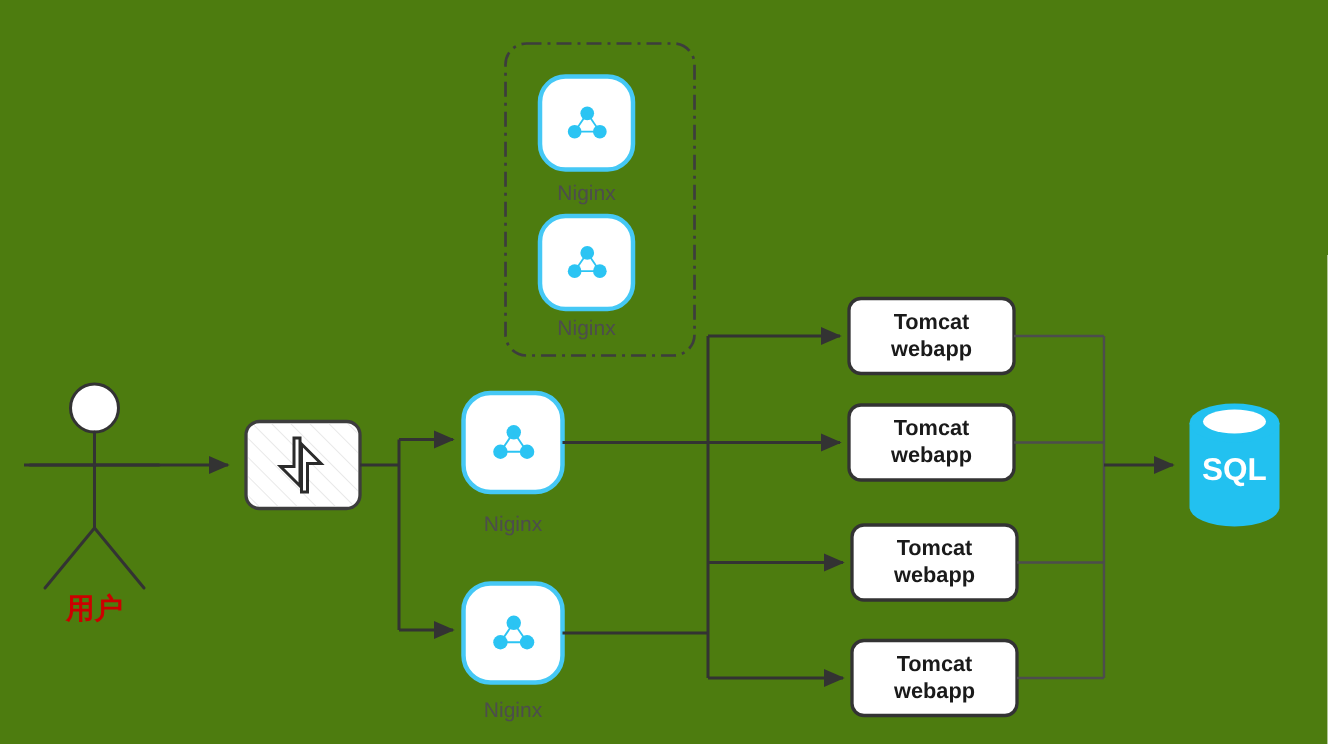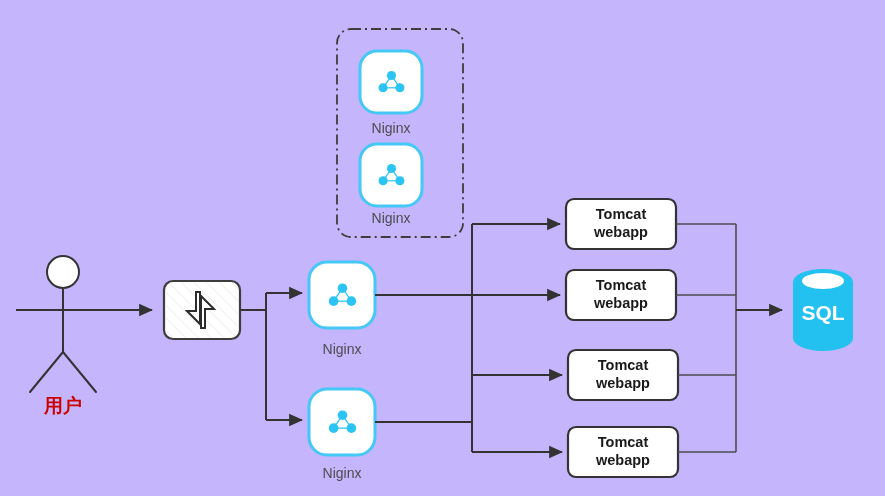--- a/index.html
+++ b/index.html
@@ -7,21 +7,21 @@
     padding: 0;
     background: #ffffff;
   }
   body {
     font-family: "Liberation Sans", sans-serif;
   }
   #canvas {
     position: relative;
     width: 885px;
     height: 496px;
-    background: #c4b5fd;
+    background: #4d7c0f;
     overflow: hidden;
   }
   #diagram-svg {
     position: absolute;
     top: 0;
     left: 0;
     width: 885px;
     height: 496px;
   }
   .node-label {

